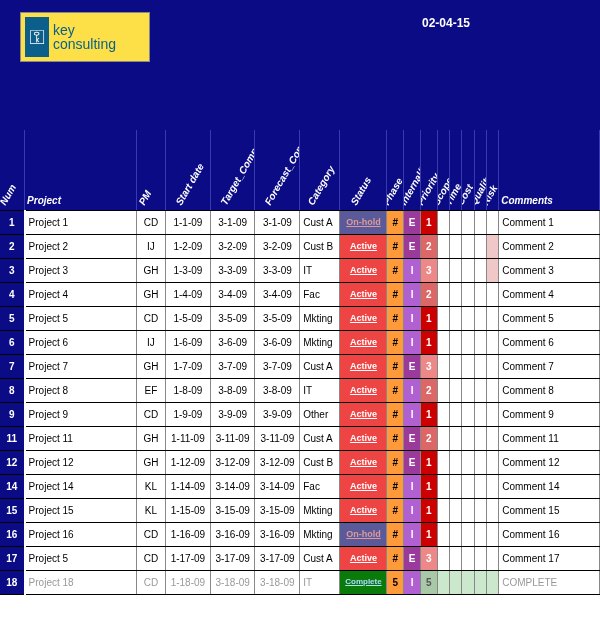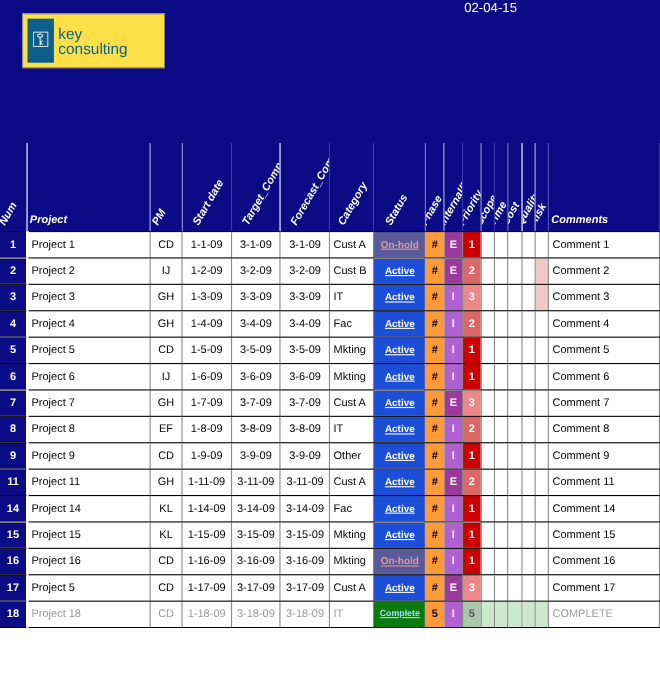--- a/index.html
+++ b/index.html
@@ -3,30 +3,30 @@
 <meta charset="utf-8">
 <style>
   * { box-sizing: border-box; margin: 0; padding: 0; }
   body { font-family: Arial, sans-serif; font-size: 11px; background: #fff; width: 600px; }
   .header { background: #0b0b85; color: #fff; position: relative; height: 130px; }
   .logo { position: absolute; left: 20px; top: 12px; width: 130px; height: 50px; background: #fde047; border: 1px solid #888; display: flex; align-items: center; }
   .logo-icon { width: 24px; height: 40px; background: #0b5f8a; display: flex; align-items: center; justify-content: center; margin-left: 4px; }
   .logo-icon::after { content: "⚿"; color: #fff; font-size: 20px; }
   .logo-text { color: #0b5f8a; font-size: 14px; margin-left: 4px; line-height: 1; }
   .title { position: absolute; top: 12px; left: 200px; font-weight: bold; font-size: 13px; font-style: italic; }
-  .asof { position: absolute; top: 0; right: 130px; font-weight: normal; font-size: 12px; }
+  .asof { position: absolute; top: 16px; right: 130px; font-weight: bold; font-size: 12px; }
   table { border-collapse: collapse; width: 600px; table-layout: fixed; }
   th { background: #0b0b85; color: #fff; font-size: 10px; font-weight: bold; font-style: italic; border-right: 1px solid #3a3ab0; border-bottom: 1px solid #000; padding: 1px 2px; vertical-align: bottom; height: 80px; overflow: hidden; }
   th .rot { transform: rotate(-60deg); transform-origin: left bottom; white-space: nowrap; display: block; width: 10px; margin: 0 auto 2px; }
   th.flat { transform: none; vertical-align: bottom; text-align: left; padding-bottom: 4px; }
   td { border-bottom: 1px solid #000; border-right: 1px solid #888; padding: 0 3px; font-size: 10px; text-align: center; height: 24px; overflow: hidden; white-space: nowrap; }
   td.left { text-align: left; }
   .num { background: #0b0b85; color: #fff; font-weight: bold; border-right: 2px solid #fff; }
   .status { color: #fff; font-weight: bold; font-size: 9px; line-height: 1; text-decoration: underline; }
-  .st-active { background: #1d4ed8; }
+  .st-active { background: #ef4444; }
   .st-onhold { background: #5a5a9a; color: #d99; }
   .st-complete { background: #0a7a0a; color: #adf; font-size: 8px;}
   .phase { background: #ff9a3a; color: #000; font-weight: bold; font-size: 10px;}
   .ie { color: #fff; font-weight: bold; }
   .ie-E { background: #9a3a9a; }
   .ie-I { background: #b060d0; }
   .pri { color: #fff; font-weight: bold; }
   .pri-1 { background: #c00; }
   .pri-2 { background: #d66; }
   .pri-3 { background: #e88; }
@@ -315,20 +315,39 @@
         <td class="ie ie-E">E</td>
         <td class="pri pri-2">2</td>
         <td class="mini"></td>
         <td class="mini"></td>
         <td class="mini"></td>
         <td class="mini"></td>
         <td class="mini"></td>
         <td class="left">Comment 11</td>
       </tr>
       <tr>
+        <td class="num">12</td>
+        <td class="left">Project 12</td>
+        <td class="">GH</td>
+        <td class="">1-12-09</td>
+        <td class="">3-12-09</td>
+        <td class="">3-12-09</td>
+        <td class="left">Cust B</td>
+        <td class="status st-active">Active</td>
+        <td class="phase">#</td>
+        <td class="ie ie-E">E</td>
+        <td class="pri pri-1">1</td>
+        <td class="mini"></td>
+        <td class="mini"></td>
+        <td class="mini"></td>
+        <td class="mini"></td>
+        <td class="mini"></td>
+        <td class="left">Comment 12</td>
+      </tr>
+      <tr>
         <td class="num">14</td>
         <td class="left">Project 14</td>
         <td class="">KL</td>
         <td class="">1-14-09</td>
         <td class="">3-14-09</td>
         <td class="">3-14-09</td>
         <td class="left">Fac</td>
         <td class="status st-active">Active</td>
         <td class="phase">#</td>
         <td class="ie ie-I">I</td>

